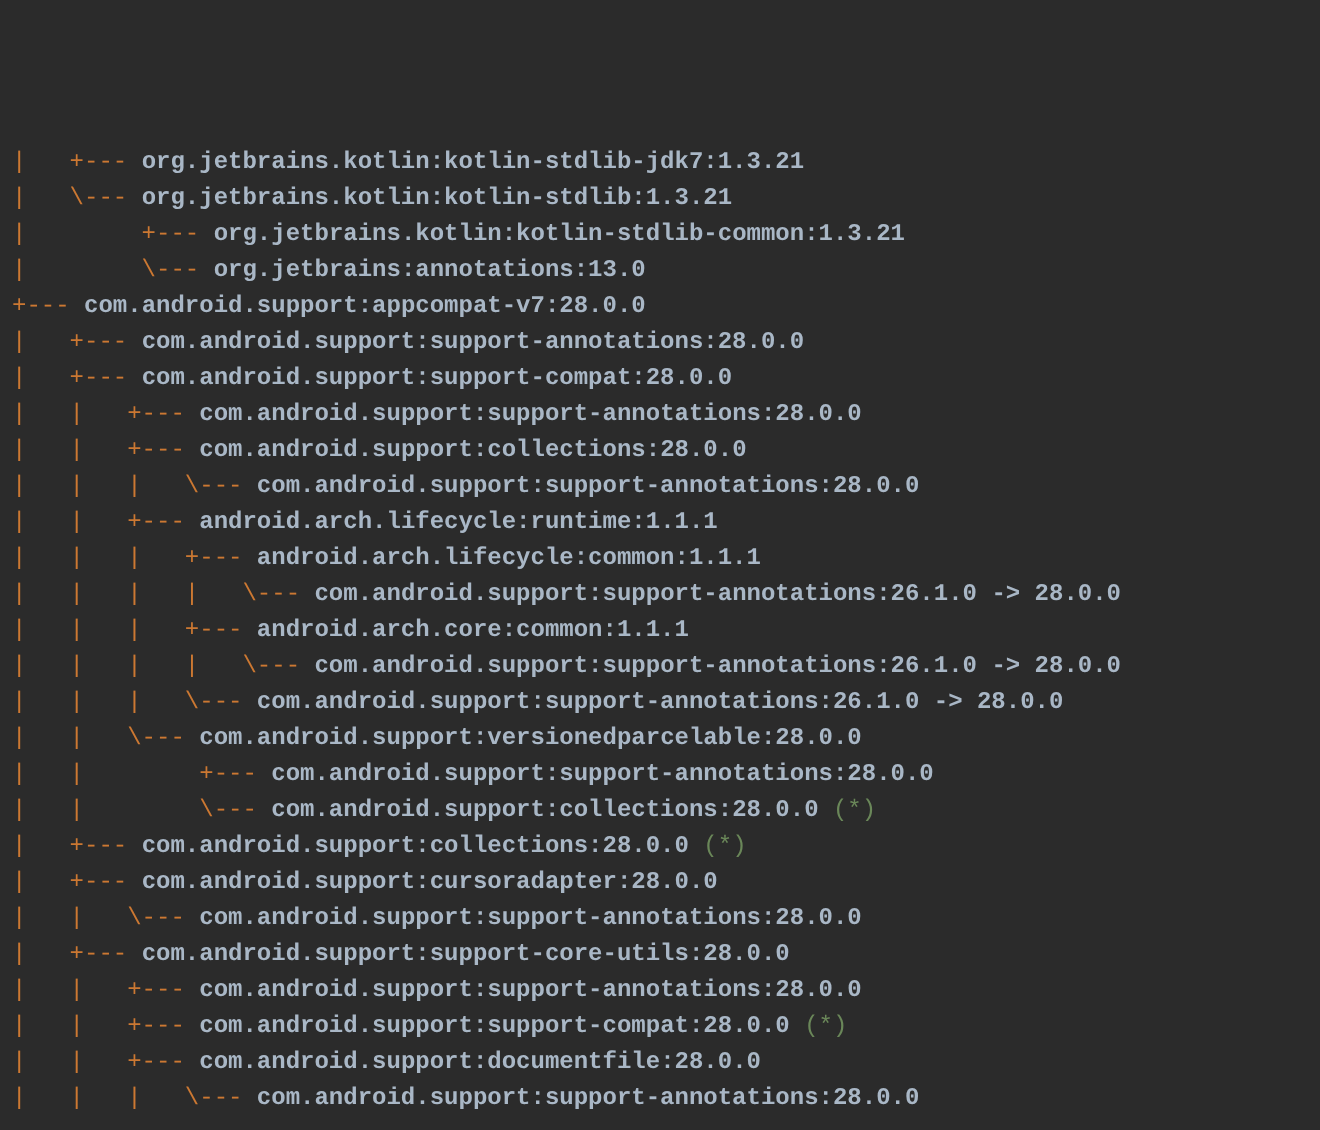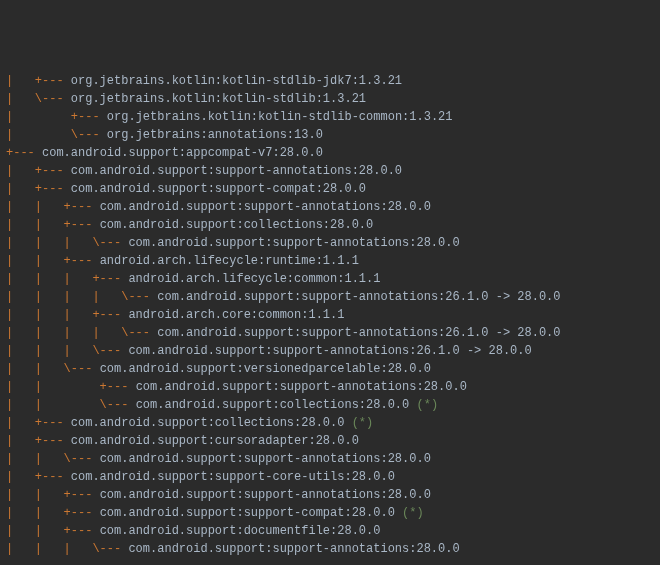--- a/index.html
+++ b/index.html
@@ -20,20 +20,21 @@
       height: 565px;
     }
     .line {
       display: block;
     }
     .tree {
       color: #cc7832;
     }
     .pkg {
       color: #a9b7c6;
+      font-weight: bold;
     }
     .marker {
       color: #6a8759;
     }
   </style>
 </head>
 <body>
 
 
 

